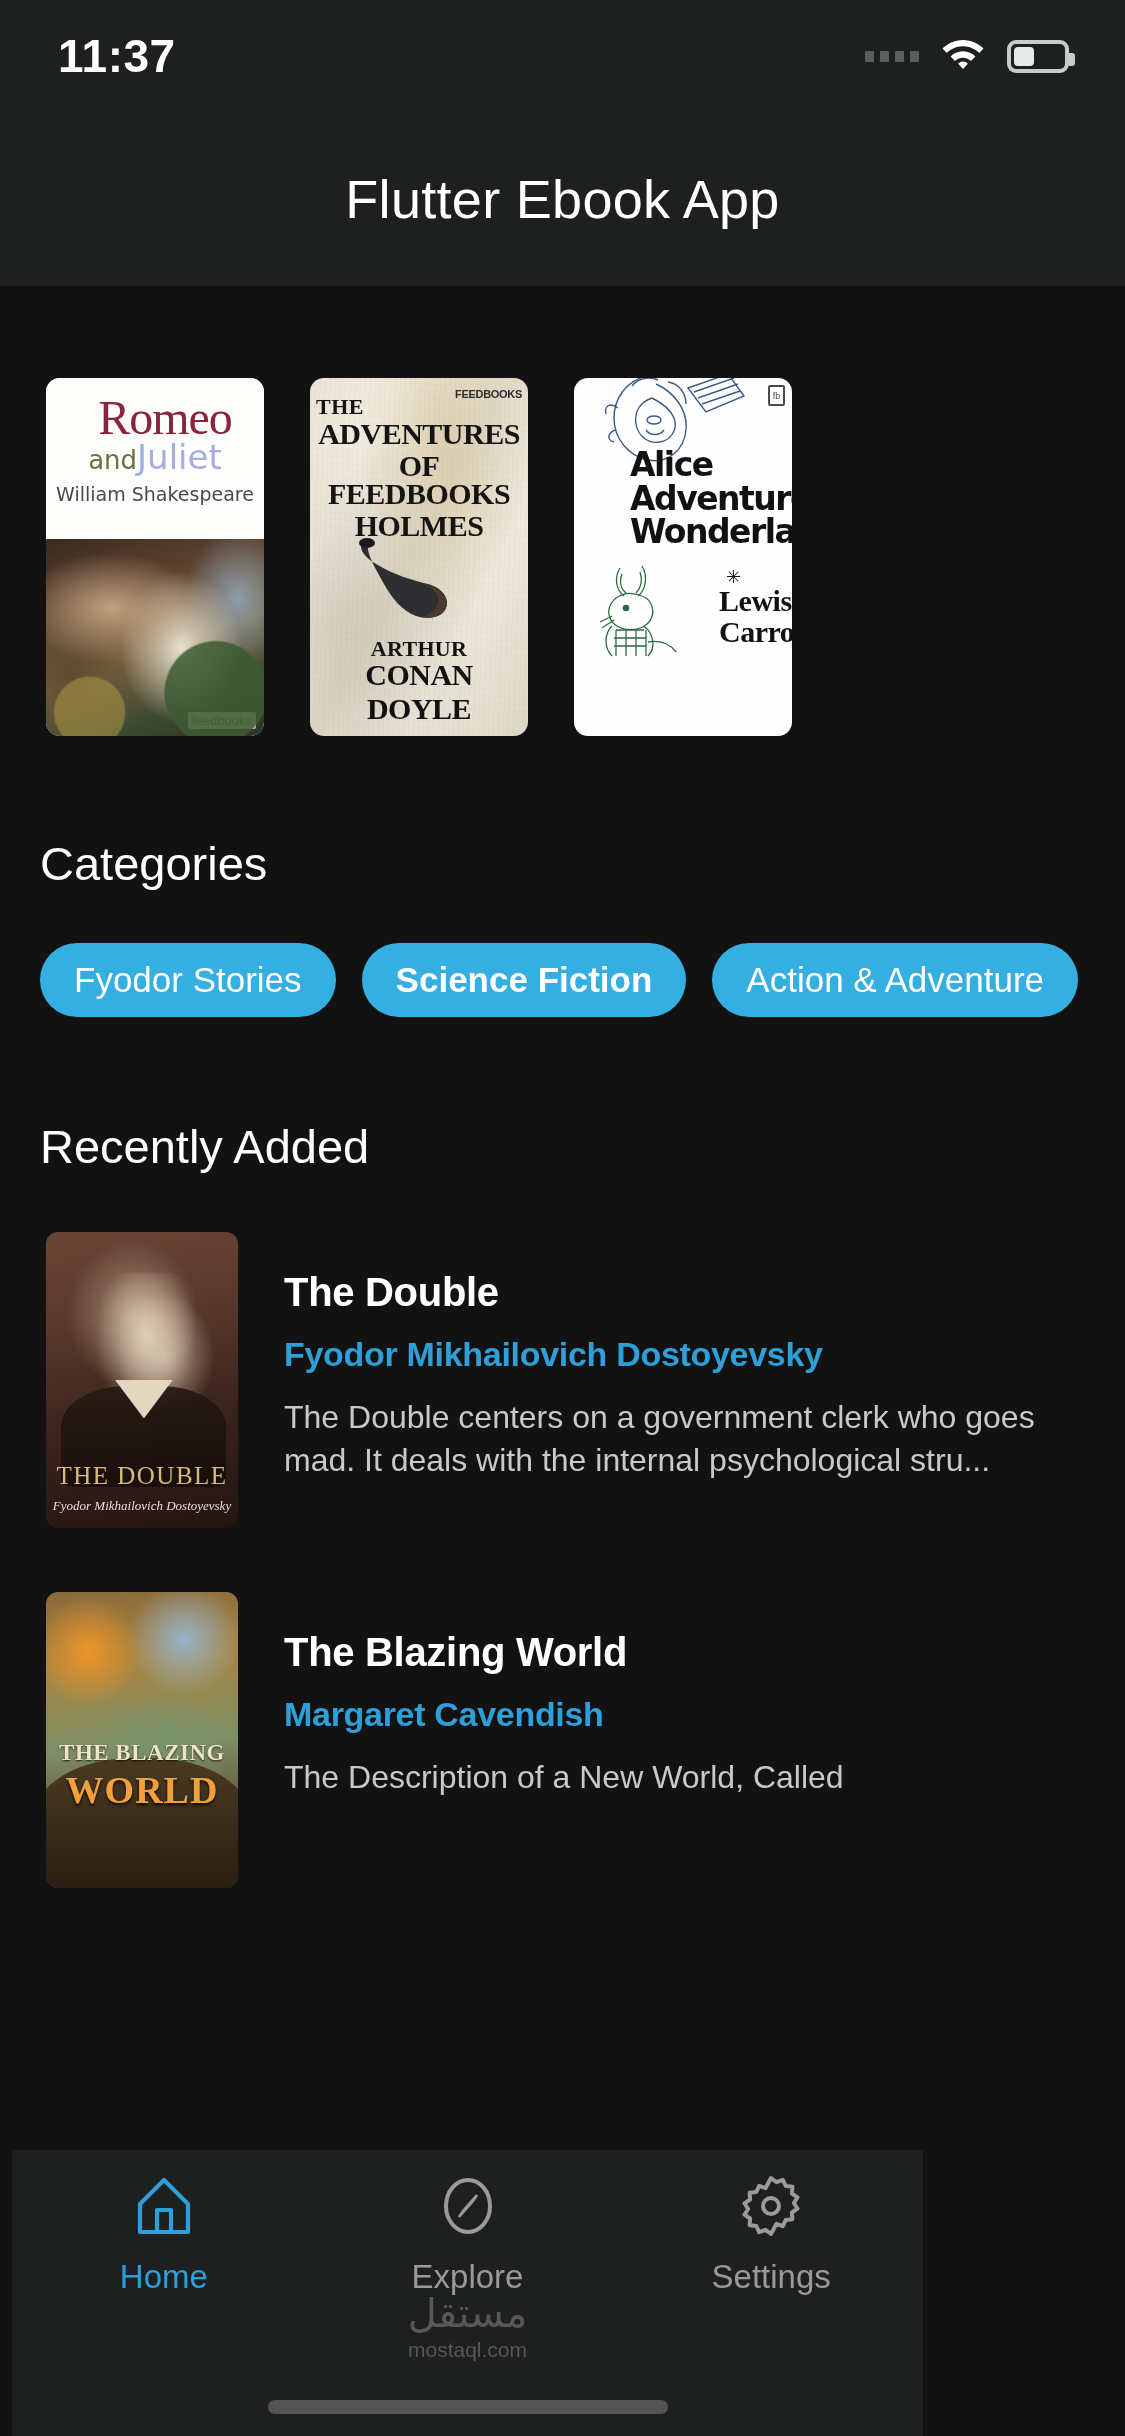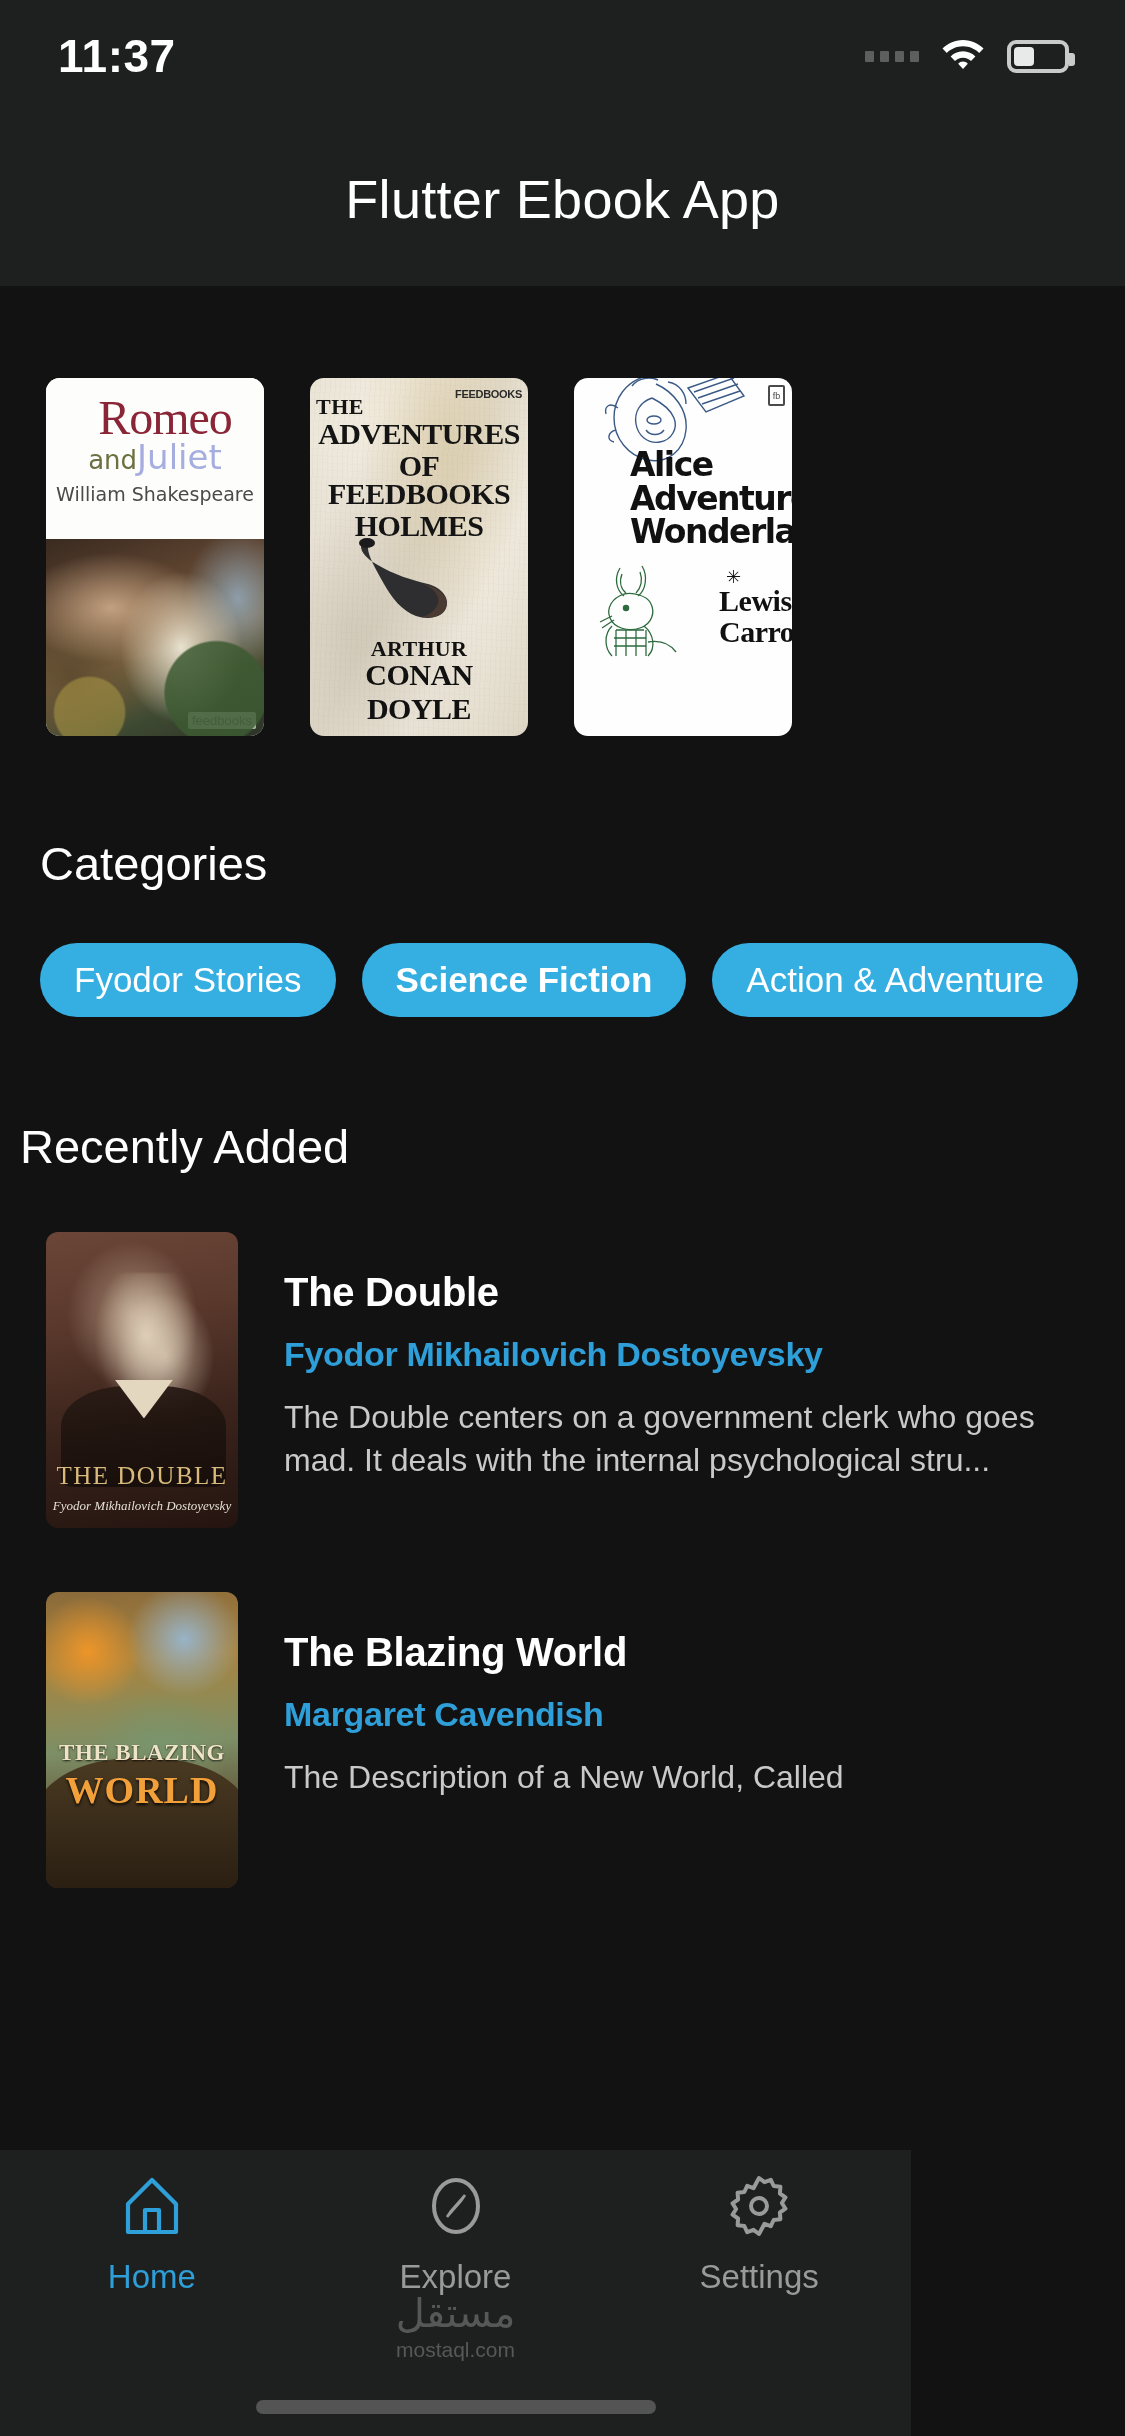--- a/index.html
+++ b/index.html
@@ -133,21 +133,21 @@
     font-size:30px; line-height:1.02; text-align:left; letter-spacing:-0.5px;
   }
   .al-star { position:absolute; left:152px; top:188px; color:#111; font-size:18px; }
 
   
   .section-head {
     font-size:47px; font-weight:400; color:#fff;
     padding-left:40px;
   }
   #categories-head { margin-top:100px; }
-  #recent-head { margin-top:102px;padding-left:20px; }
+  #recent-head { margin-top:102px; }
 
   
   #chips {
     display:flex; gap:26px; padding:52px 0 0 40px; overflow:hidden;
   }
   .chip {
     flex:0 0 auto; border-radius:46px; padding:0 34px;
     height:74px; display:flex; align-items:center; justify-content:center;
     font-size:35px; color:#fff; white-space:nowrap;
   }
@@ -213,21 +213,21 @@
     text-shadow:0 2px 3px rgba(0,0,0,.85);
   }
 
   .book-info { flex:1; padding-top:38px; padding-right:30px; min-width:0; }
   .book-title { font-size:40px; font-weight:700; color:#fff; letter-spacing:-0.3px; }
   .book-author { font-size:34px; font-weight:700; margin-top:20px; letter-spacing:-0.3px; }
   .book-desc { font-size:32px; color:#c9c9c9; line-height:1.35; margin-top:22px; }
 
   
   #bottom-nav {
-    position:absolute; left:0; bottom:0; width:911px; height:286px;
+    position:absolute; left:12px; bottom:0; width:911px; height:286px;
     background:#1e1f1f;
     display:flex; flex-direction:column;
   }
   #nav-items { display:flex; height:196px; padding-top:22px; }
   .nav-item {
     flex:1; display:flex; flex-direction:column; align-items:center; gap:14px;
   }
   .nav-label { font-size:33px; }
   #watermark {
     position:absolute; left:0; right:0; bottom:74px;

